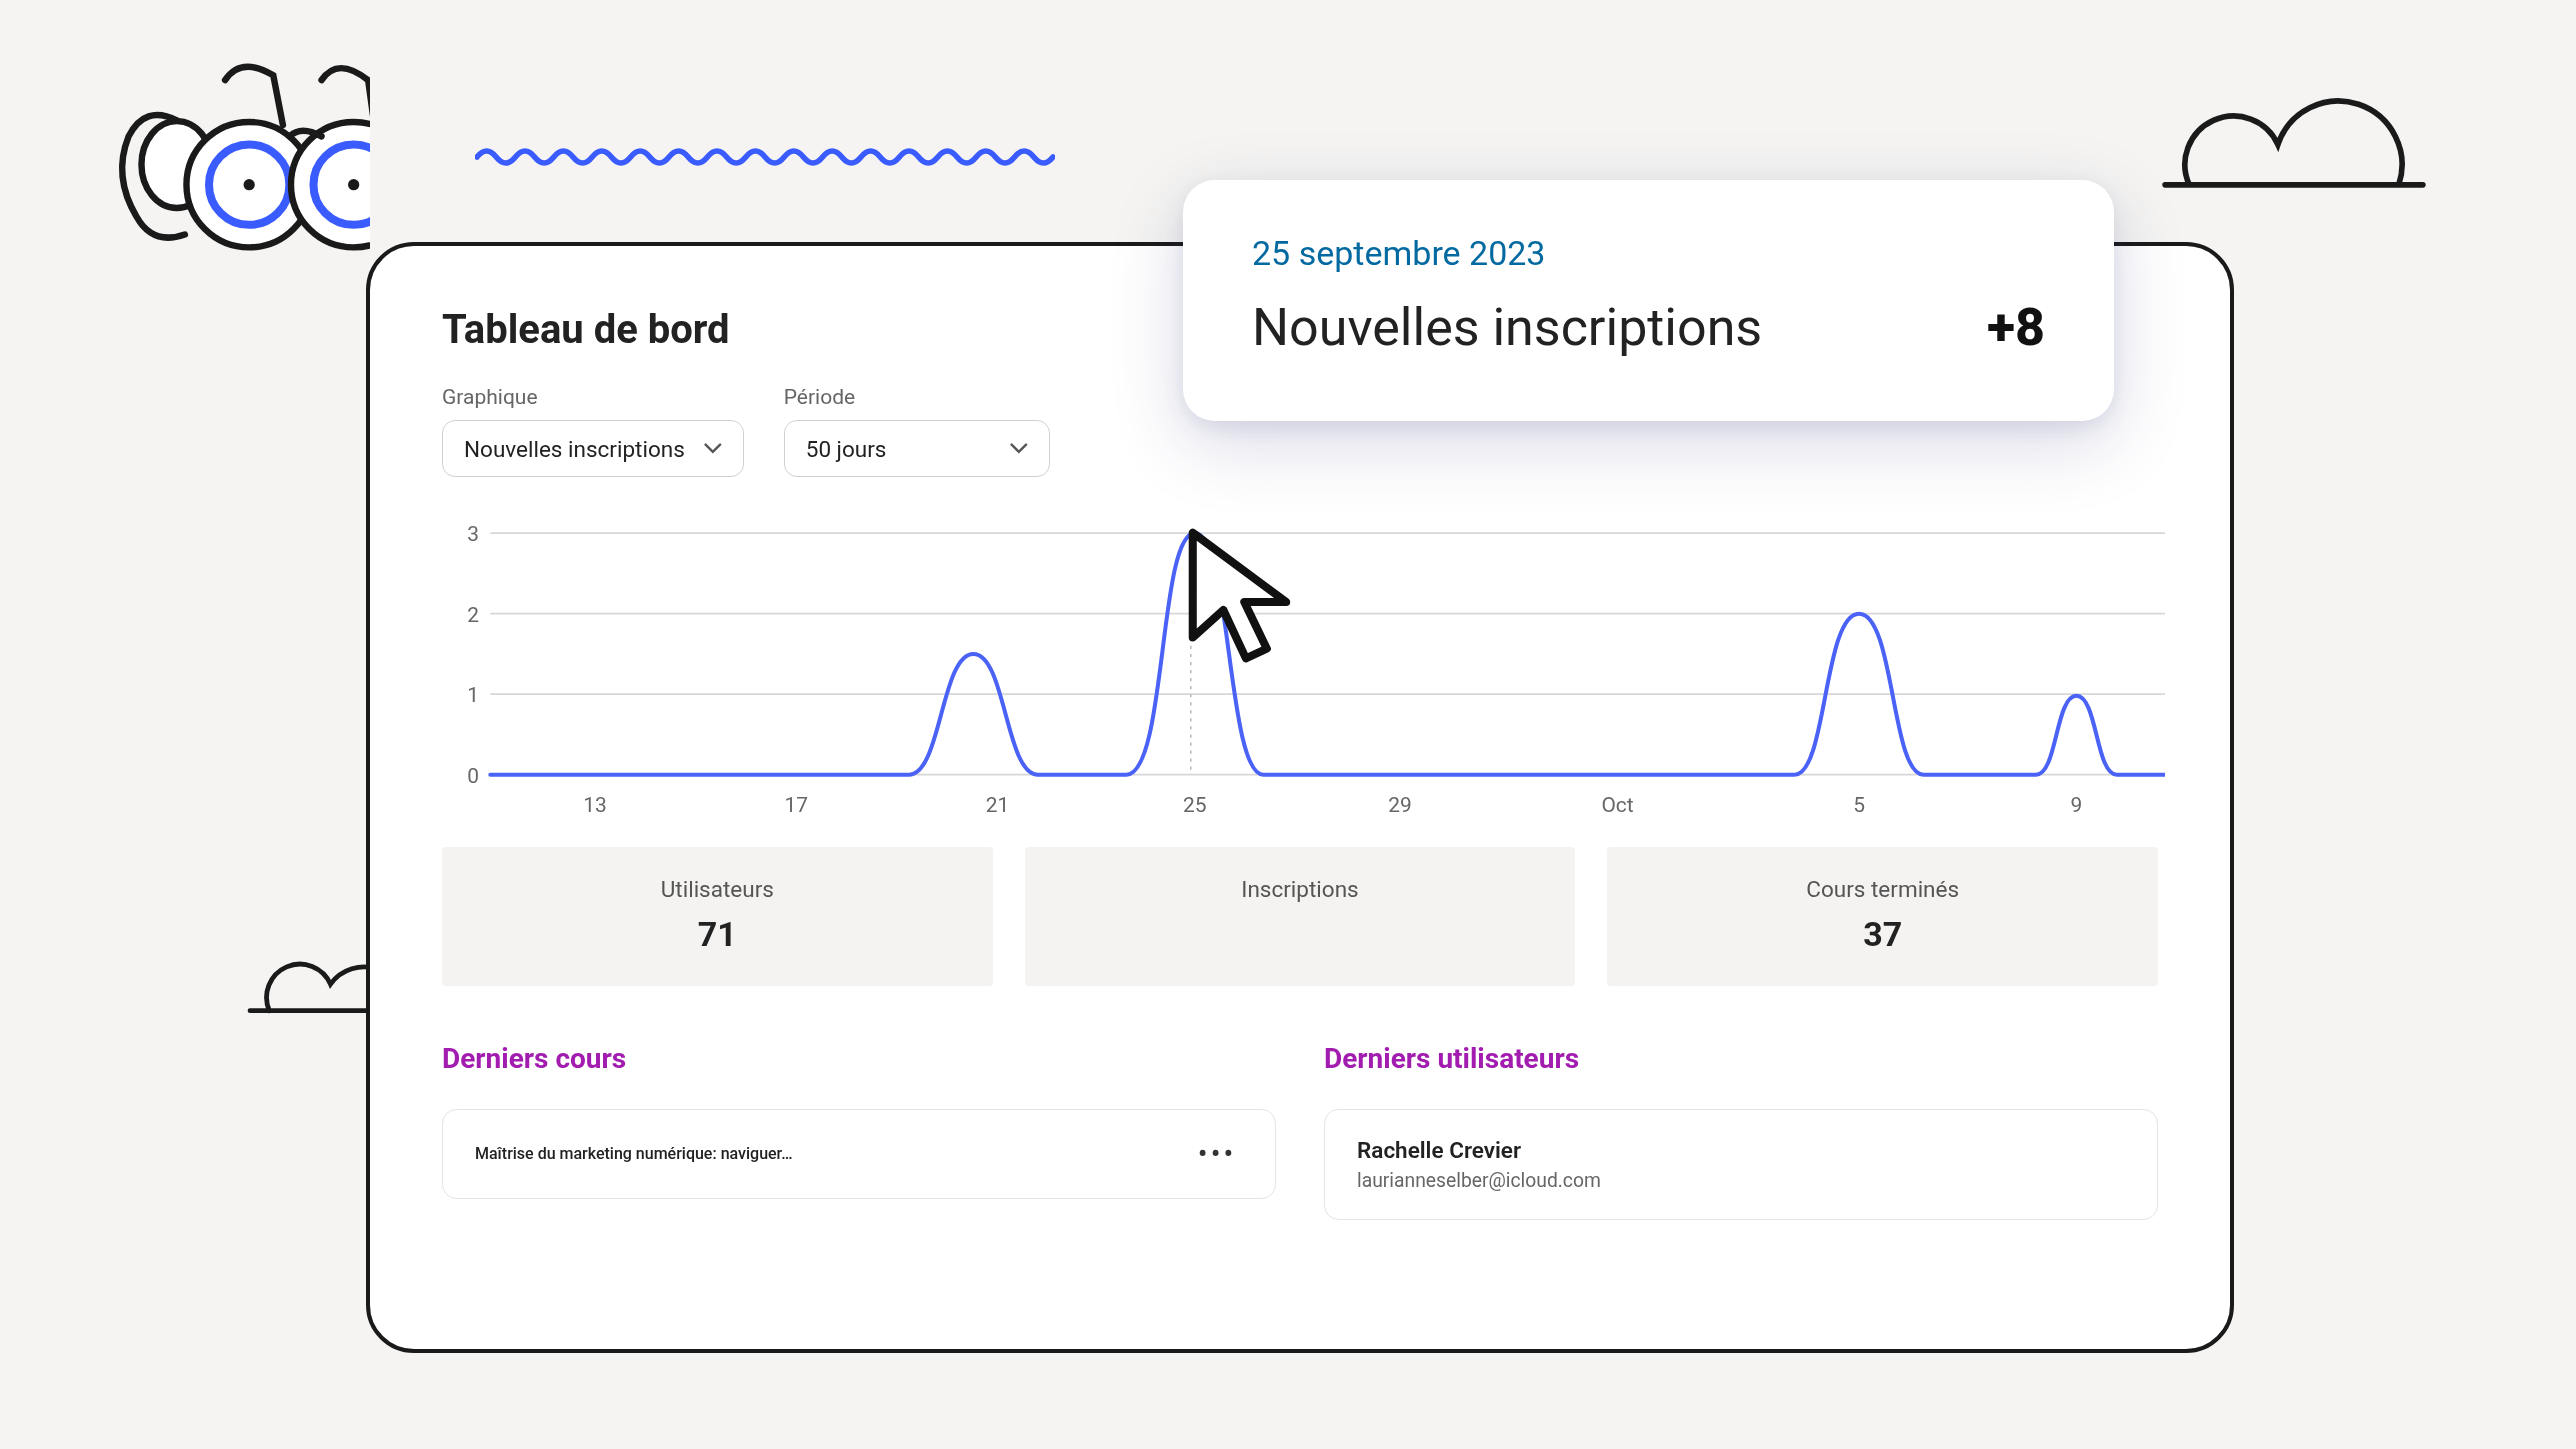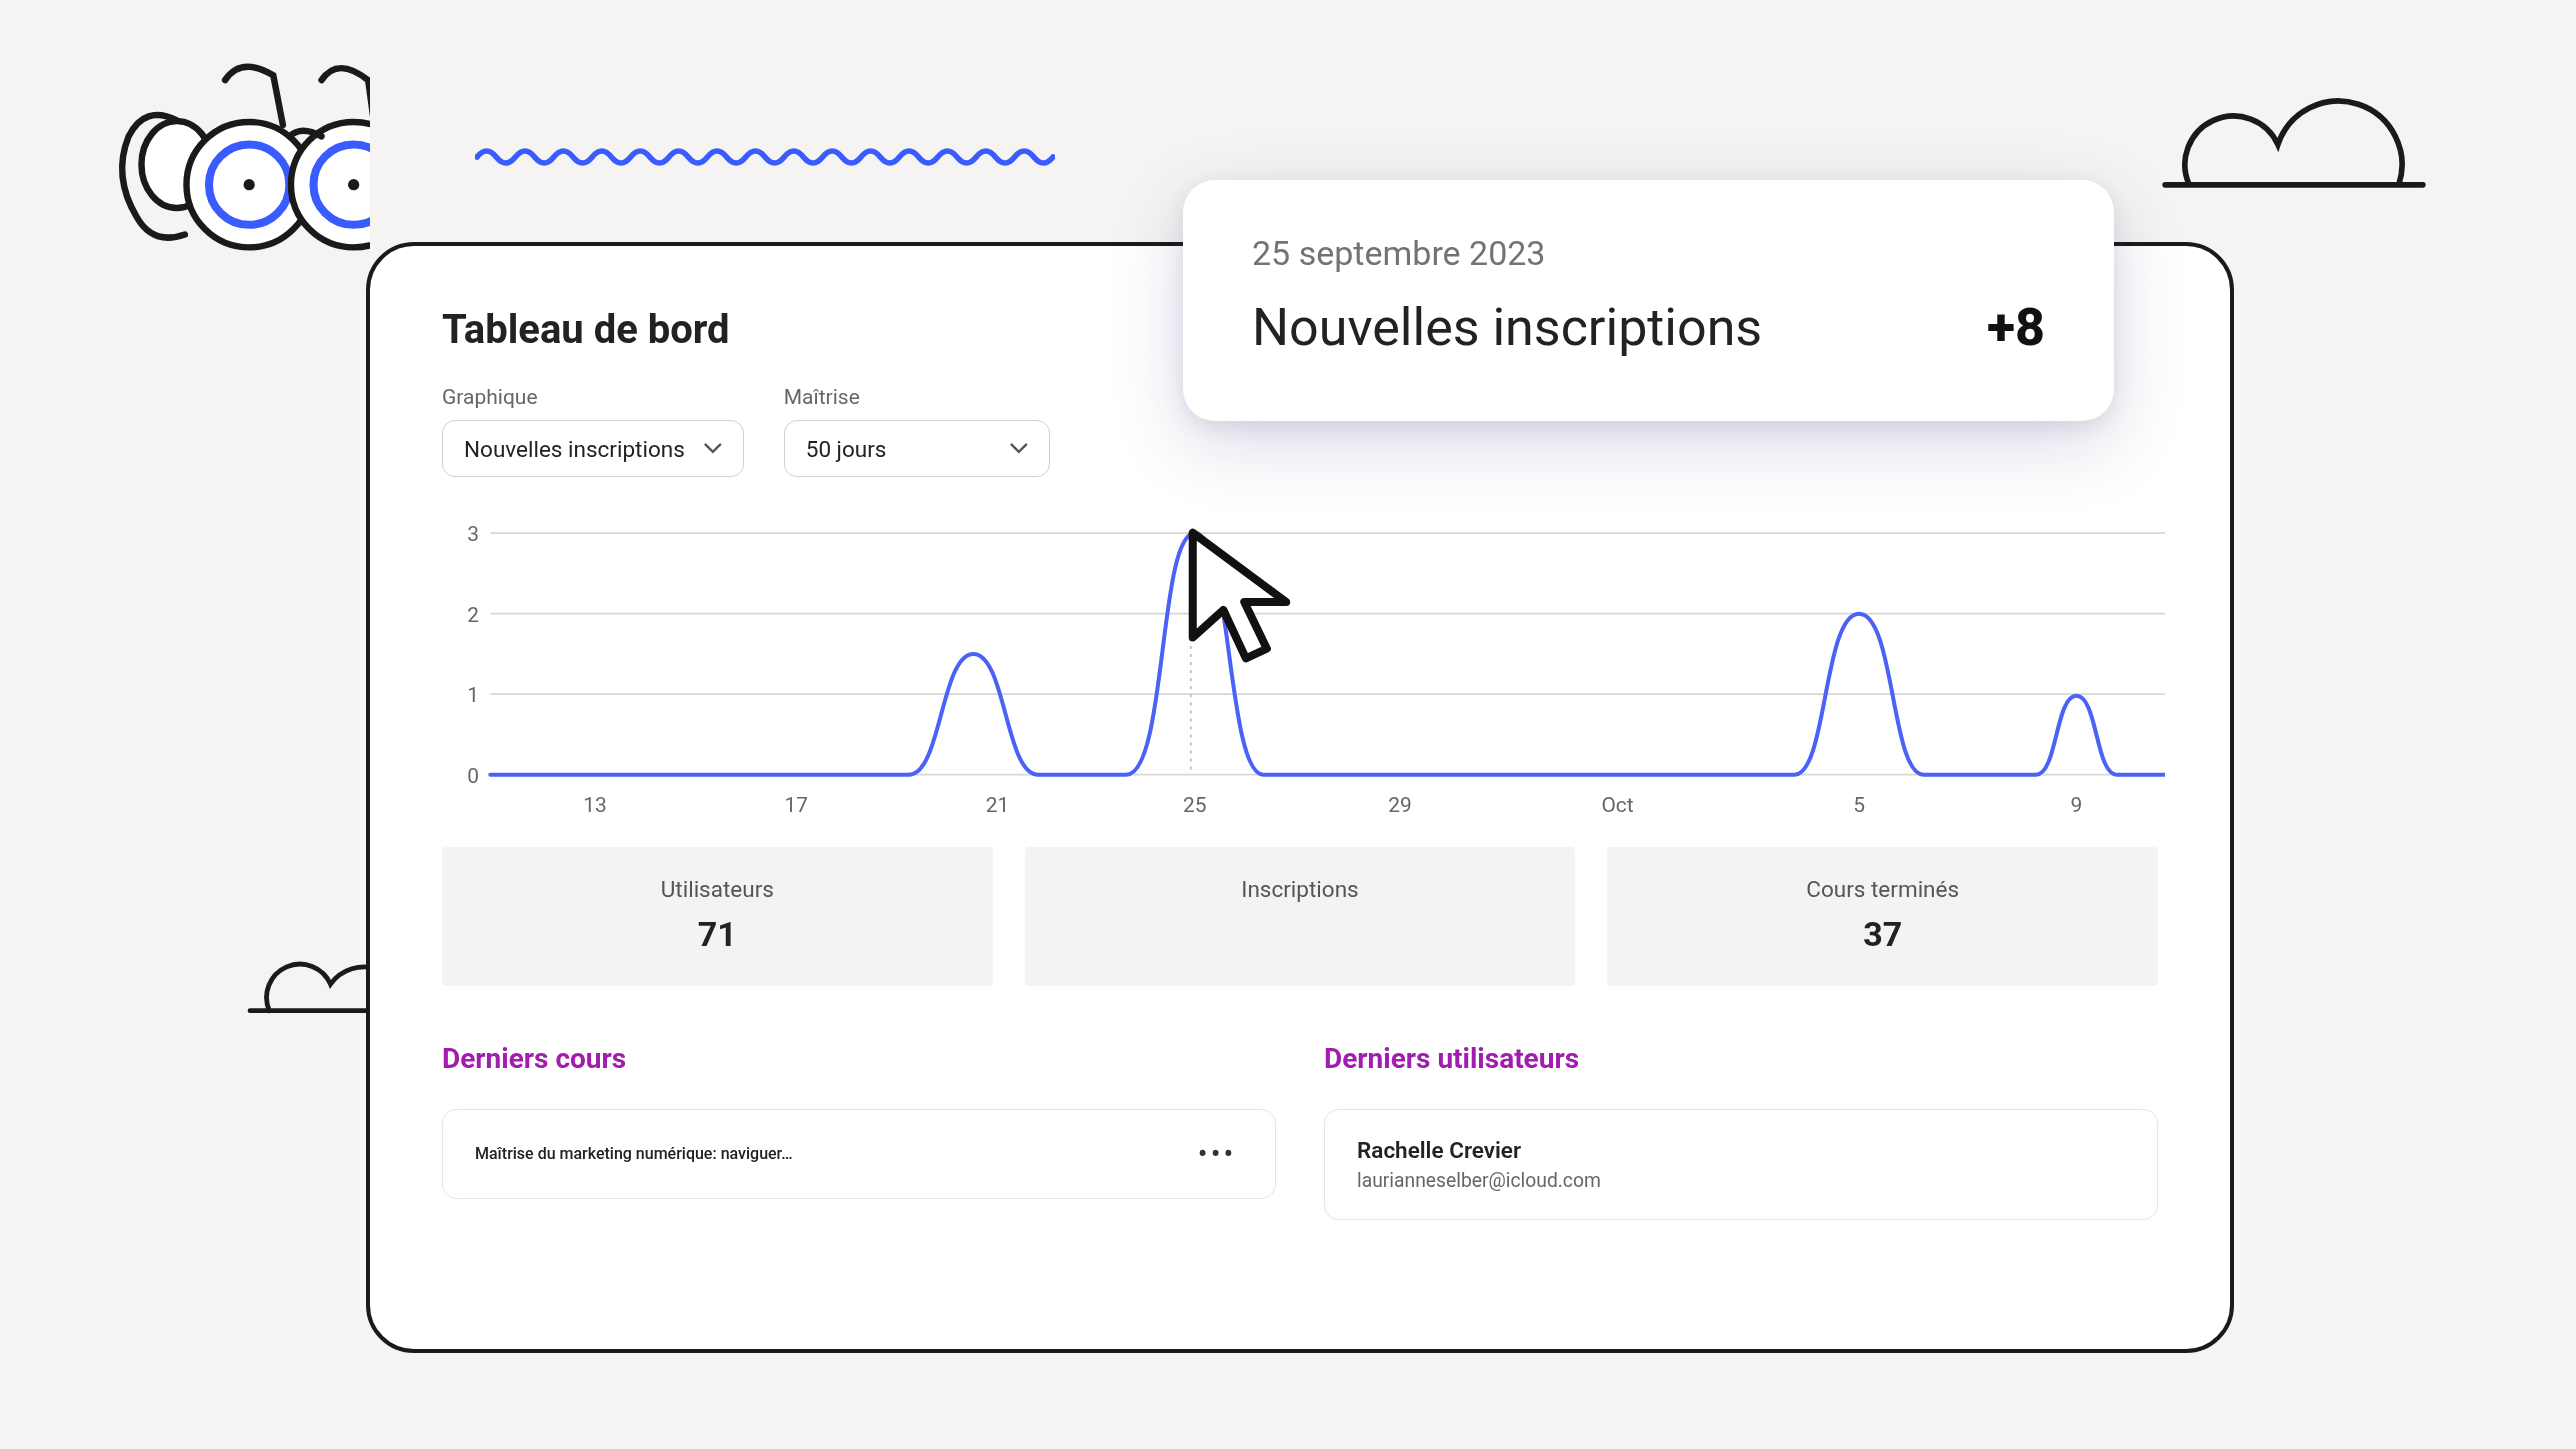--- a/index.html
+++ b/index.html
@@ -180,21 +180,21 @@
     left: 1183px;
     width: 931px;
     background: #ffffff;
     border-radius: 32px;
     box-shadow: 0 22.5px 72px rgba(50,50,120,0.18), 0 6.4px 19.3px rgba(50,50,120,0.10);
     padding: 53px 69px 63px;
     z-index: 20;
   }
   .tooltip-date {
     font-size: 34px;
-    color: #737373;
+    color: #0369a1;
     margin-bottom: 24px;
   }
   .tooltip-main {
     display: flex;
     align-items: baseline;
     justify-content: space-between;
   }
   .tooltip-label {
     font-size: 52px;
     color: #222;
@@ -260,21 +260,21 @@
     <div class="filter-group">
       <span class="filter-label">Graphique</span>
       <div class="select">
         <span>Nouvelles inscriptions</span>
         <svg class="chevron" width="17.7" height="11.3" viewBox="0 0 22 14">
             <path d="M2 2 L11 11 L20 2" stroke="#555" stroke-width="3" fill="none" stroke-linecap="round"></path>
           </svg>
       </div>
     </div>
     <div class="filter-group">
-      <span class="filter-label">Maîtrise</span>
+      <span class="filter-label">Période</span>
       <div class="select period">
         <span>50 jours</span>
         <svg class="chevron" width="17.7" height="11.3" viewBox="0 0 22 14">
             <path d="M2 2 L11 11 L20 2" stroke="#555" stroke-width="3" fill="none" stroke-linecap="round"></path>
           </svg>
       </div>
     </div>
   </div>
 
   <div class="chart-wrap">

